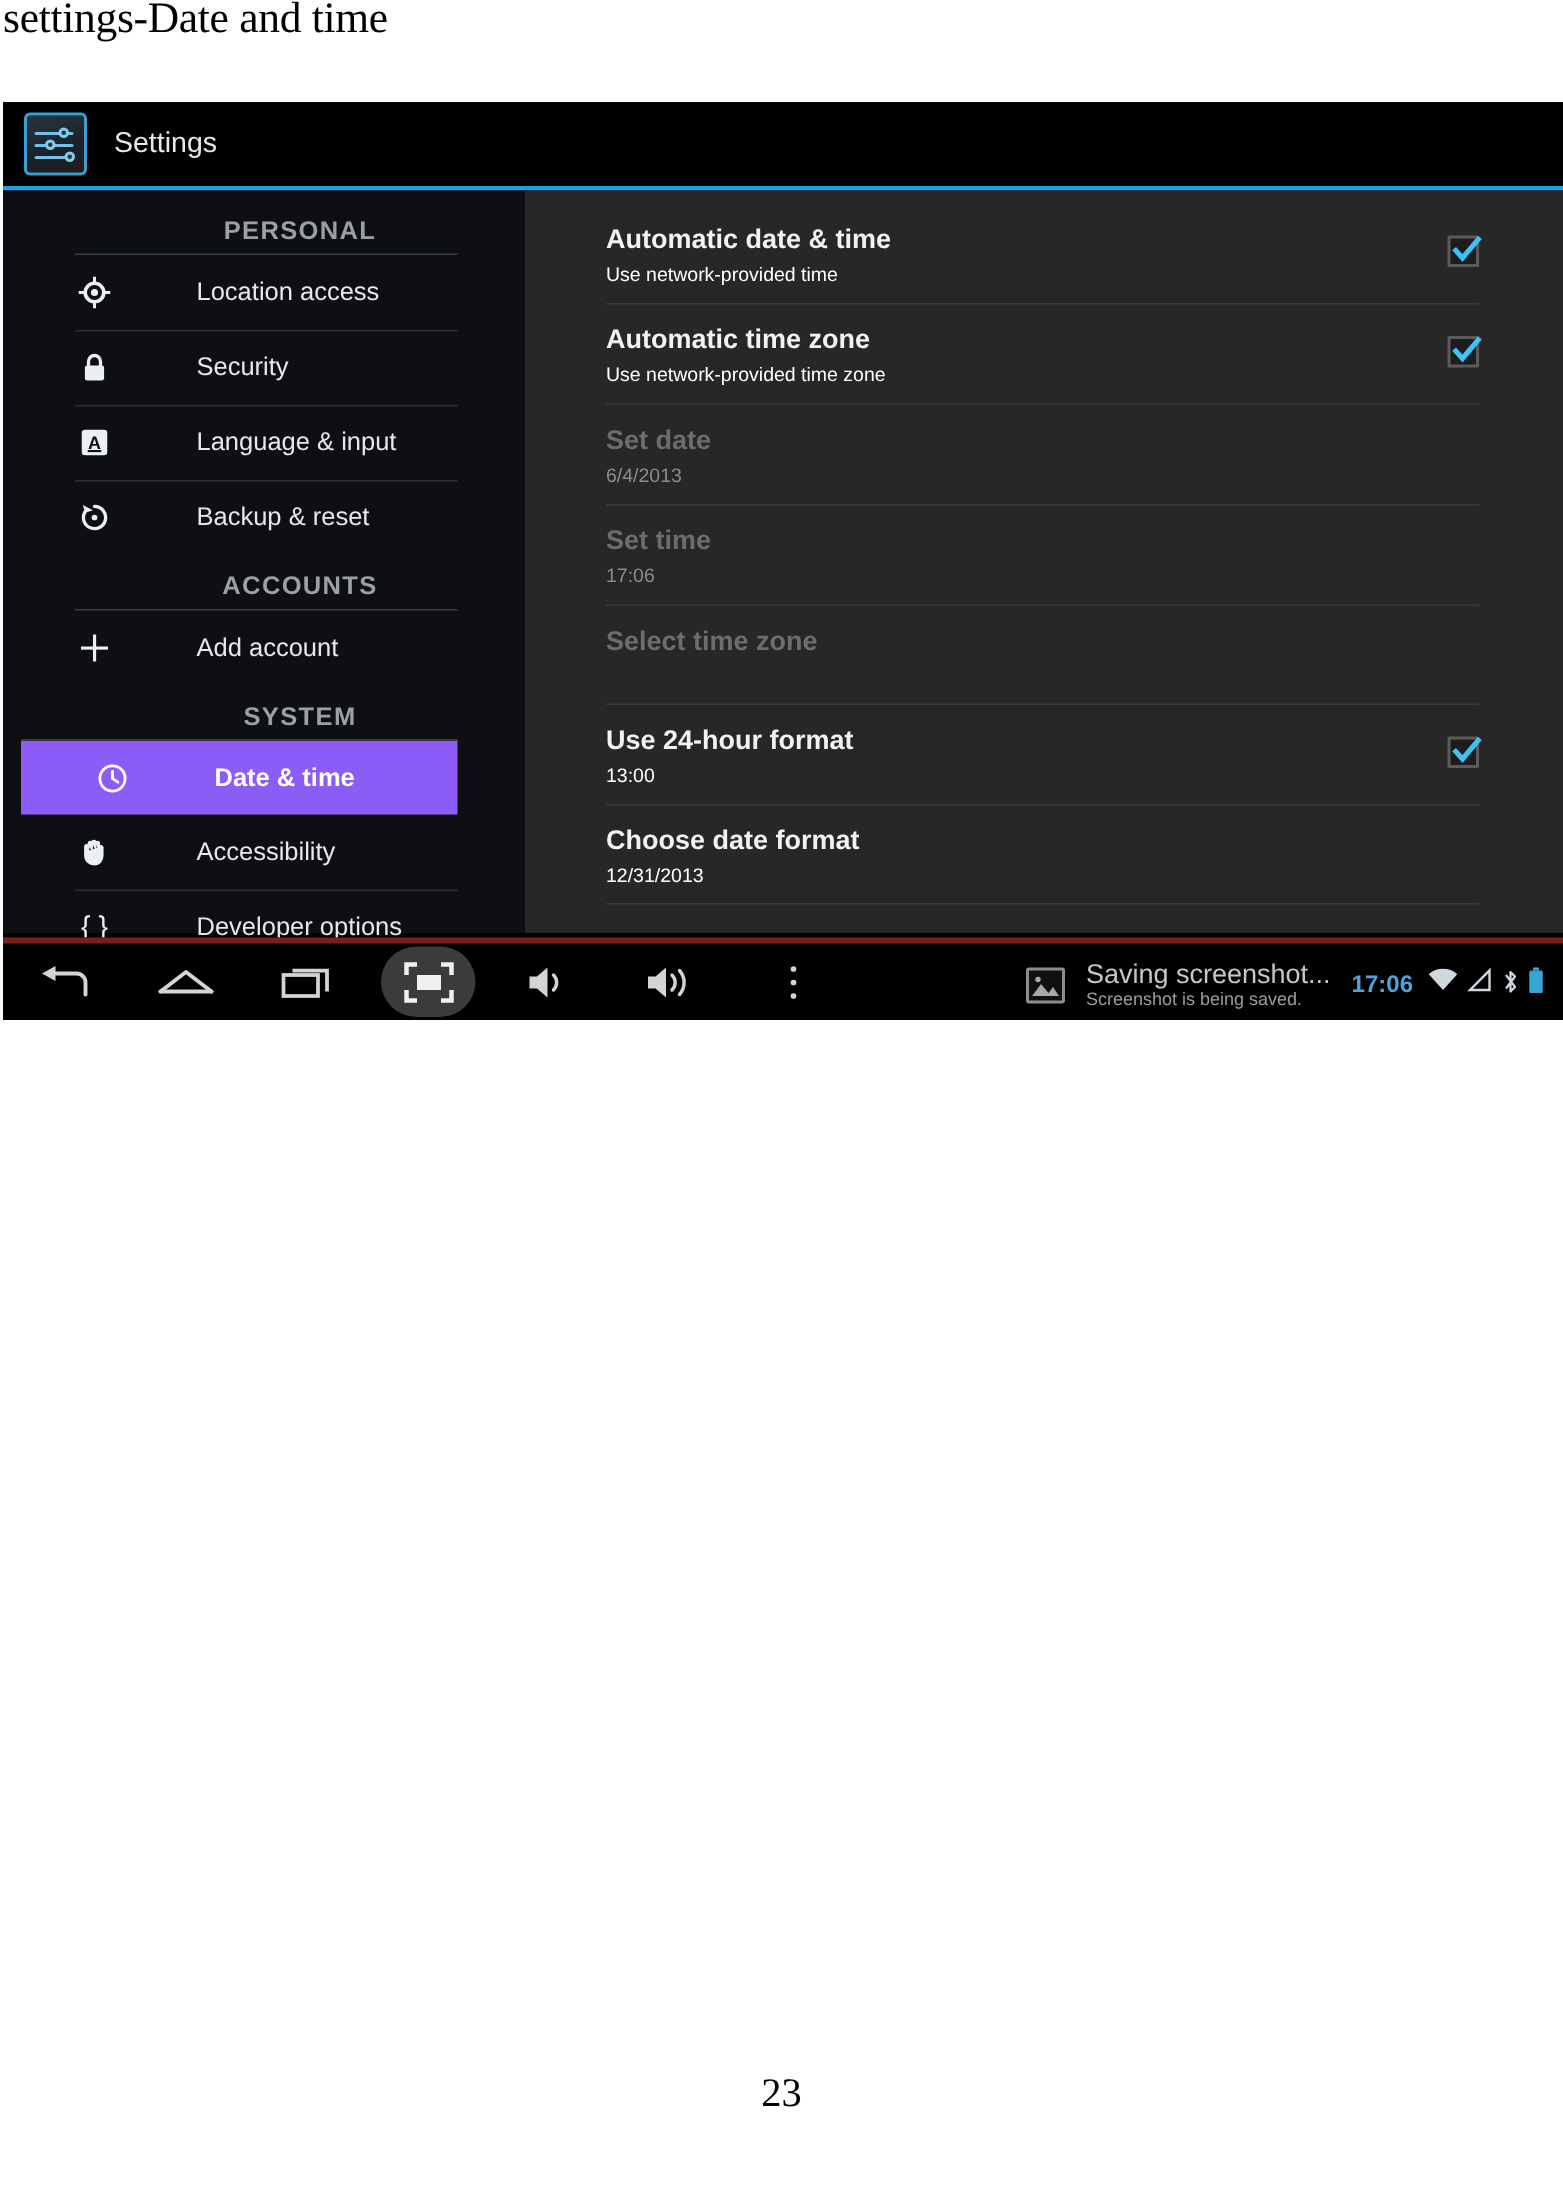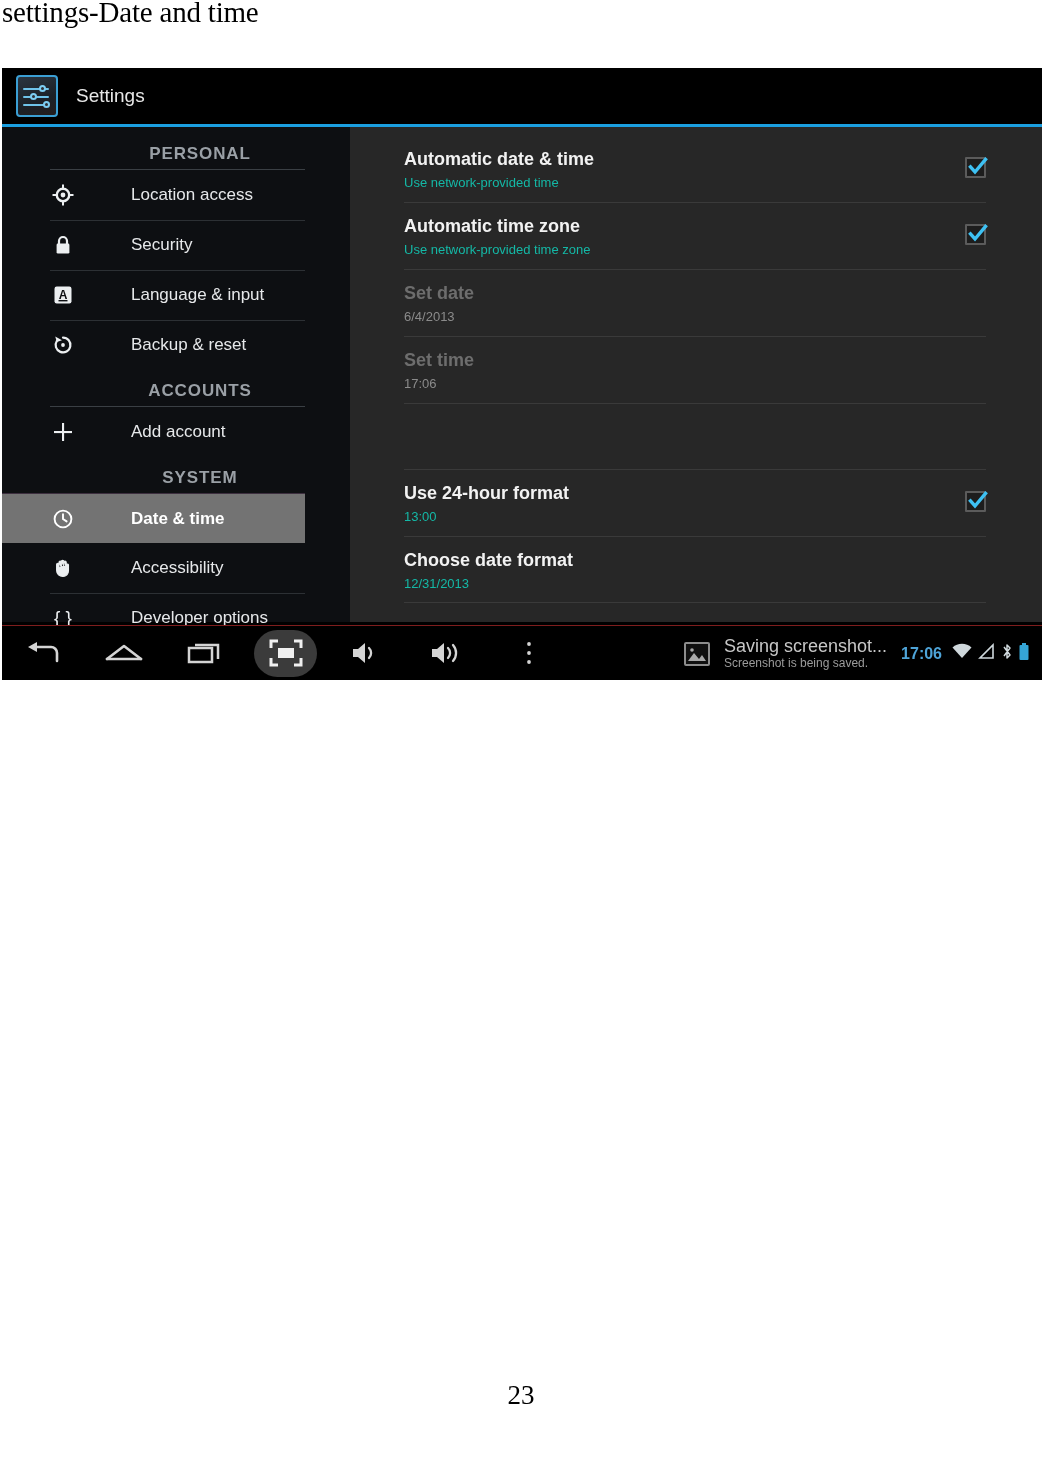--- a/index.html
+++ b/index.html
@@ -129,24 +129,25 @@
   }
   .sb-item + .sb-item::before,
   .sb-rule {
     content: "";
     position: absolute;
     left: 48px; right: 45px; top: 0;
     height: 1px;
     background: #2c3034;
   }
   .sb-item.selected {
-    background: #737373;
+    background: #8b5cf6;
     margin-right: 45px;
     padding-left: 48px;
     border-top: 1px solid #3d2f3f;
+    margin-left: 12px;
   }
   .sb-item.selected::before { display: none; }
   .sb-item.no-rule::before { display: none; }
 
   .sb-ico {
     width: 26px; height: 26px;
     margin-right: 16px;
     flex: none;
     position: relative;
     display: flex;
@@ -185,21 +186,21 @@
     background: #3a3a3a;
   }
   .row-title {
     font-size: 18px;
     font-weight: bold;
     color: #f2f2f2;
     line-height: 24px;
   }
   .row-sub {
     font-size: 13px;
-    color: #14b8a6;
+    color: #ffffff;
     margin-top: 3px;
     line-height: 17px;
   }
   .row.disabled .row-title { color: #6d6d6d; font-weight: bold; }
   .row.disabled .row-sub   { color: #8b8b8b; }
 
   .cbox {
     position: absolute;
     right: 56px;
     top: 22px;
@@ -210,21 +211,21 @@
   }
   .cbox svg { position: absolute; left: 0px; top: -3px; }
 
   
   .navbar {
     position: absolute;
     left: 0; bottom: 0;
     width: 100%;
     height: 55px;
     background: #000000;
-    border-top: 1px solid #7f1d1d;
+    border-top: 4px solid #7f1d1d;
   }
   .nav-left {
     position: absolute;
     left: 0; top: 0;
     height: 100%;
     display: flex;
     align-items: center;
   }
   .nav-btn {
     width: 81px;
@@ -411,20 +412,21 @@
         <div class="row-title">Set date</div>
         <div class="row-sub">6/4/2013</div>
       </div>
 
       <div class="row disabled">
         <div class="row-title">Set time</div>
         <div class="row-sub">17:06</div>
       </div>
 
       <div class="row disabled">
+        <div class="row-title">Select time zone</div>
       </div>
 
       <div class="row">
         <div class="row-title">Use 24-hour format</div>
         <div class="row-sub">13:00</div>
         <div class="cbox">
           <svg width="22" height="22" viewBox="0 0 22 22">
               <path d="M3.5 11 L8 16 L18.5 3.5" fill="none" stroke="#3ec1f3" stroke-width="3.4" stroke-linecap="square"></path>
             </svg>
         </div>

